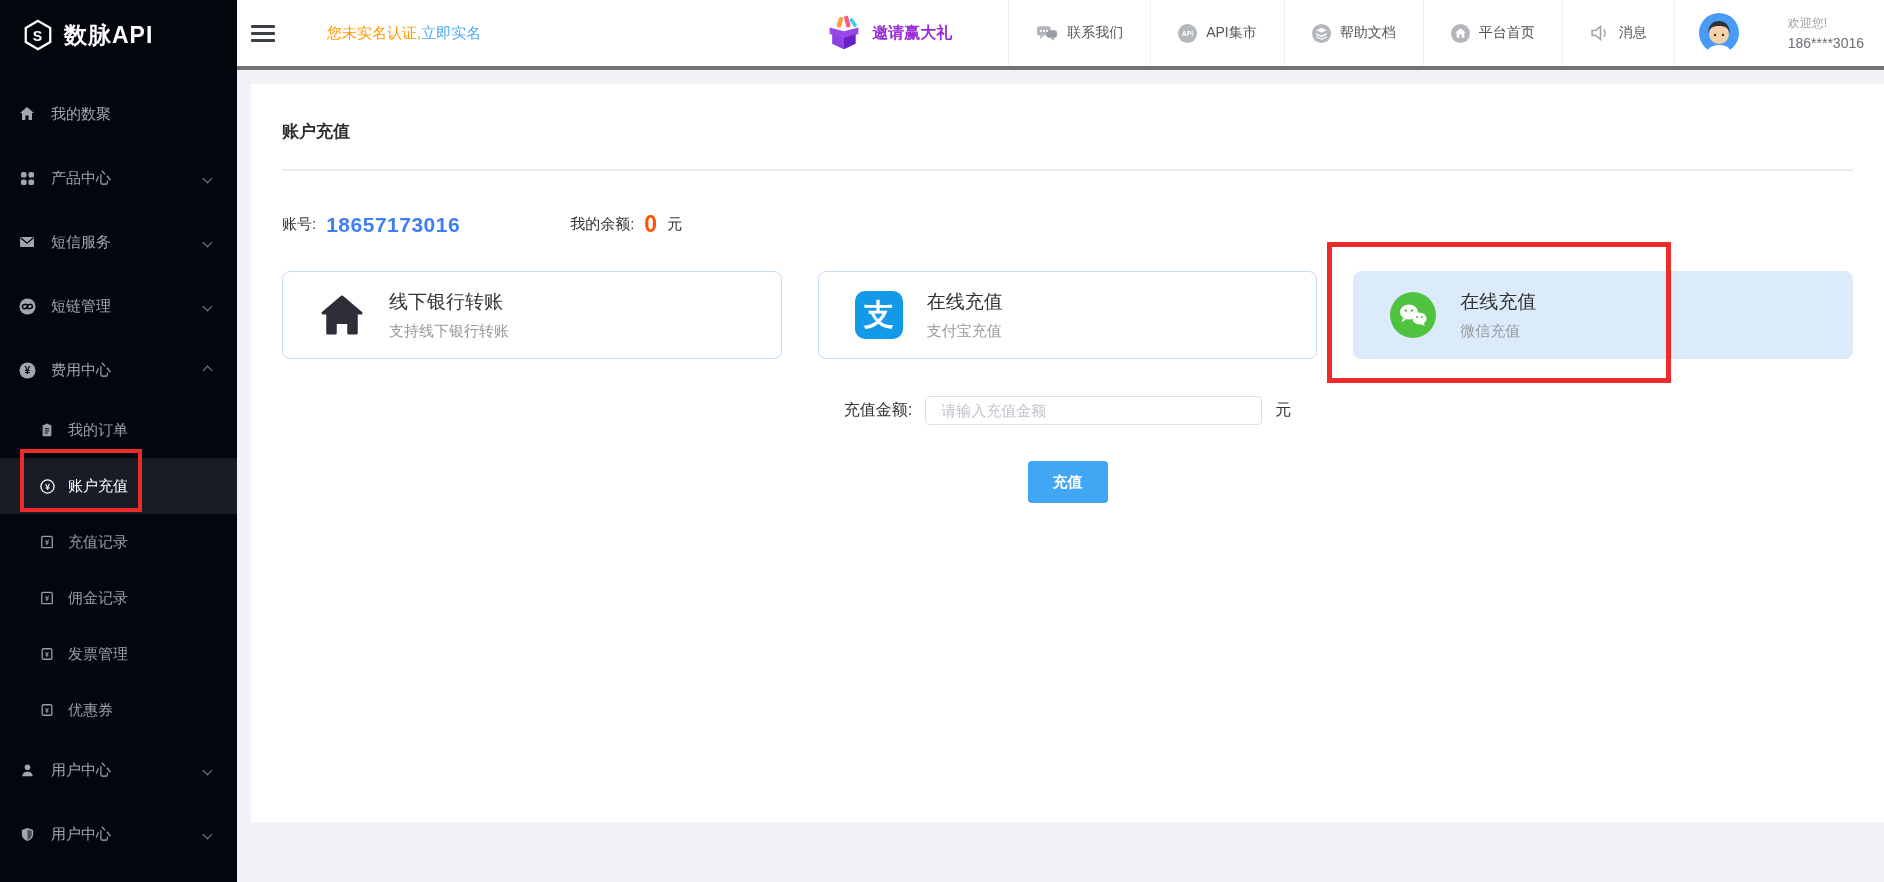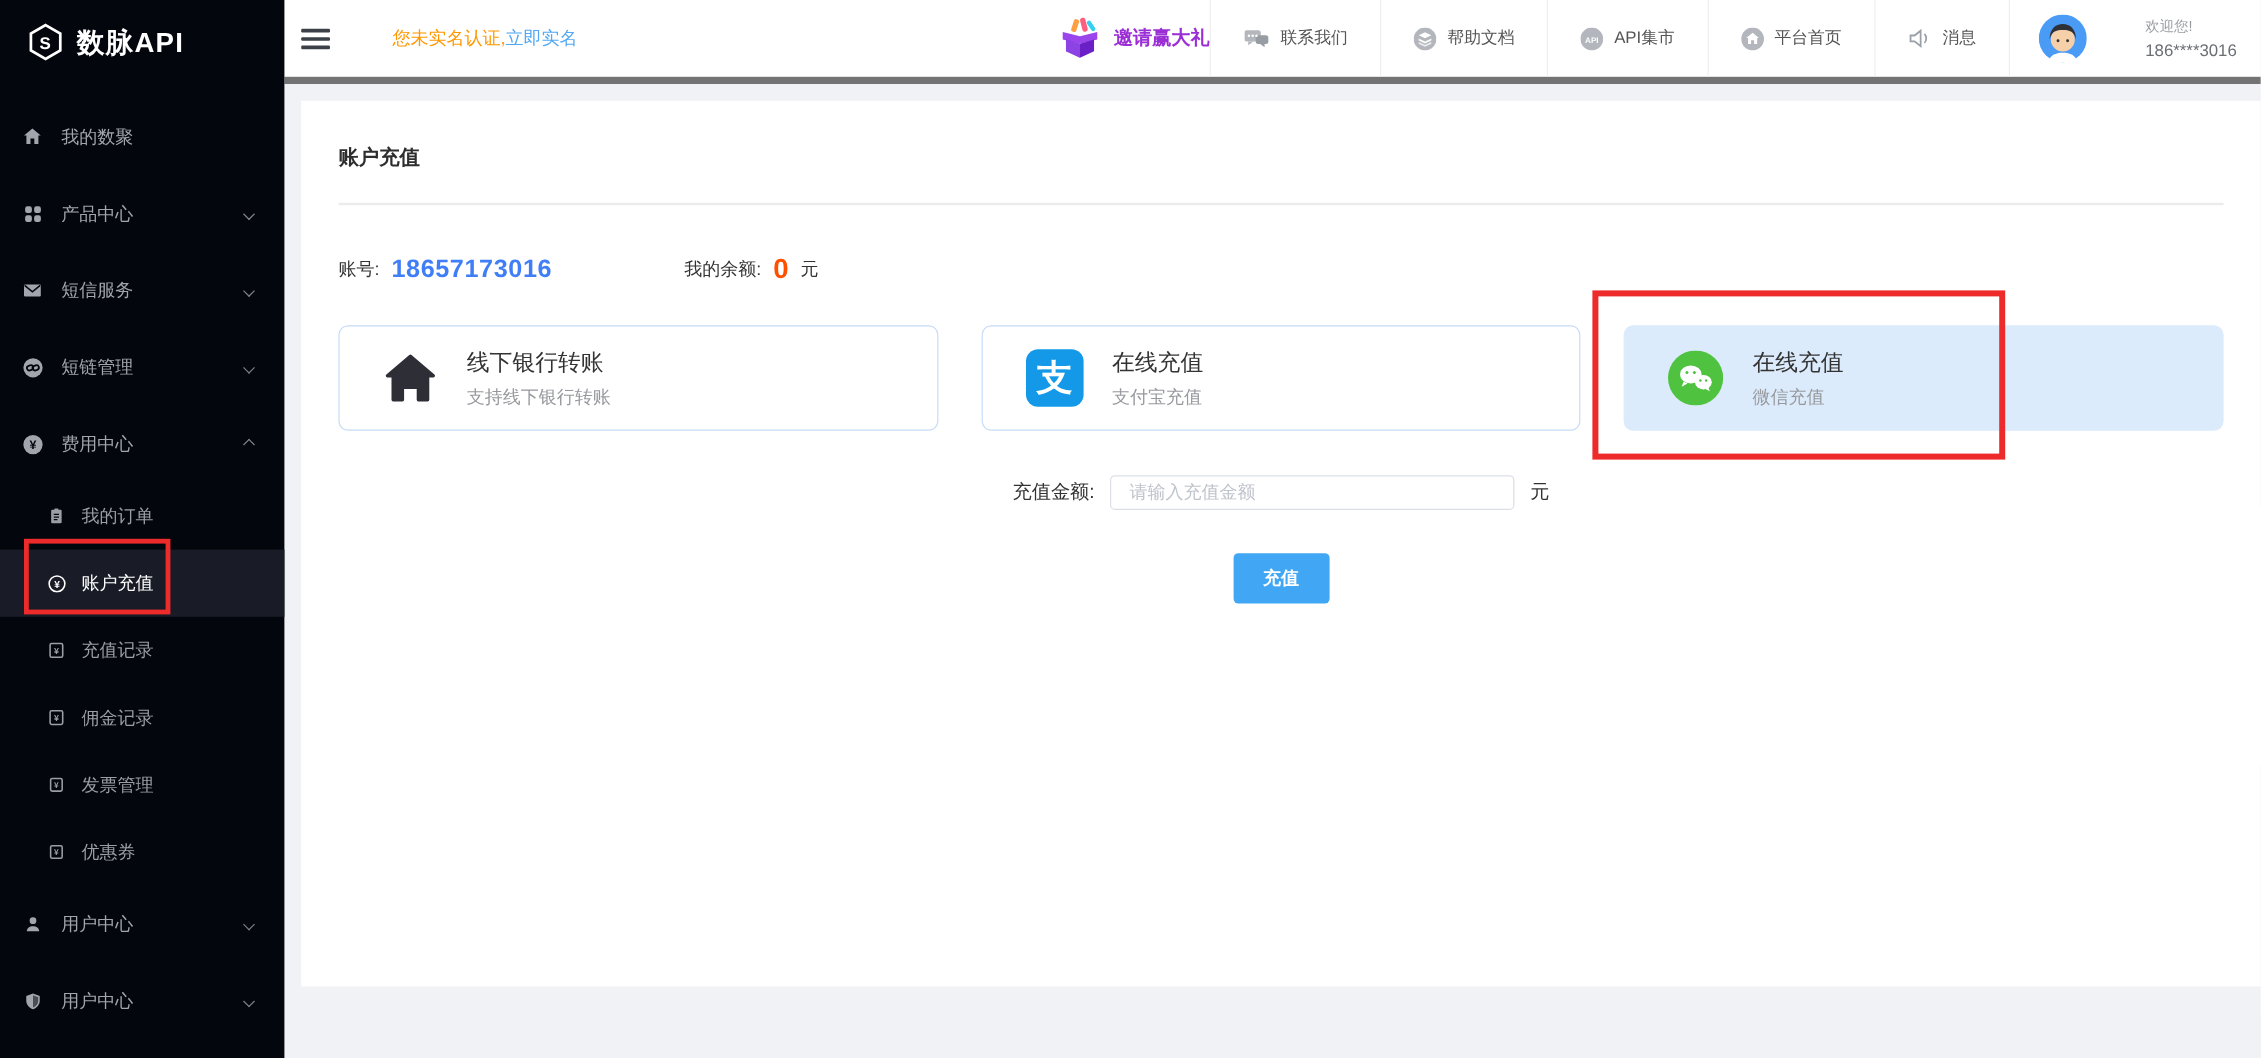--- a/index.html
+++ b/index.html
@@ -14,28 +14,28 @@
   .sidebar { position:absolute; left:0; top:0; width:237px; height:882px; background:#04060d; color:#a2a5ad; z-index:2; }
   .logo { height:70px; display:flex; align-items:center; padding-left:22px; gap:10px; color:#fff; font-size:23px; font-weight:bold; letter-spacing:1px; }
   .menu { padding-top:12px; }
   .m-item { height:64px; display:flex; align-items:center; padding:0 26px 0 18px; font-size:15px; gap:15px; cursor:pointer; }
   .m-sub  { height:56px; display:flex; align-items:center; padding:0 26px 0 38px; font-size:15px; gap:12px; cursor:pointer; color:#9b9ea6; }
   .m-sub.active { background:#191c27; color:#fff; }
   .ic { display:inline-flex; align-items:center; justify-content:center; width:18px; }
   .chev { margin-left:auto; width:7px; height:7px; border-right:1.6px solid #7f838c; border-bottom:1.6px solid #7f838c; transform:rotate(45deg); flex:none; }
   .chev.up { transform:rotate(-135deg); }
   
-  .topbar { position:absolute; left:237px; top:0; right:0; height:70px; background:#fff; display:flex; align-items:stretch; border-bottom:6px solid #737373; z-index:1; }
+  .topbar { position:absolute; left:237px; top:0; right:0; height:70px; background:#fff; display:flex; align-items:stretch; border-bottom:4px solid #737373; z-index:1; }
   .burger { align-self:center; margin-left:14px; width:24px; display:flex; flex-direction:column; gap:4px; cursor:pointer; }
   .burger i { display:block; height:3px; background:#3c4148; border-radius:1px; }
   .cert { margin-left:52px; align-self:center; font-size:15px; white-space:nowrap; }
   .cert .warn { color:#ff9800; }
   .cert .link { color:#53a8f3; cursor:pointer; }
   .tb-spacer { flex:1; }
-  .invite { display:flex; align-items:center; gap:8px; color:#9b2fd6; font-weight:bold; font-size:16px; cursor:pointer; align-self:center; }
+  .invite { display:flex; align-items:center; gap:8px; margin-right:56px; color:#9b2fd6; font-weight:bold; font-size:16px; cursor:pointer; align-self:center; }
   .nav-item { display:flex; align-items:center; gap:9px; padding:0 27px; border-left:1px solid #efefef; font-size:14px; color:#555; cursor:pointer; white-space:nowrap; }
   .userbox { display:flex; align-items:center; gap:10px; padding:0 20px 0 24px; border-left:1px solid #efefef; cursor:pointer; }
   .welcome { display:flex; flex-direction:column; gap:3px;margin-left:39px; }
   .welcome .w1 { font-size:12px; color:#9a9da3; }
   .welcome .w2 { font-size:14px; color:#6b6e74; }
   
   .panel { position:absolute; left:251px; top:84px; right:0; bottom:60px; background:#fff; padding:0 31px; }
   .p-title { padding-top:36px; font-size:17px; font-weight:bold; color:#2e2e2e; }
   .p-divider { margin-top:26px; height:2px; background:#ececec; }
   .acct-row { margin-top:40px; display:flex; align-items:center; }
@@ -262,38 +262,38 @@
           </g>
         </svg>
     </span>
     <span>联系我们</span>
   </div>
 
   <div class="nav-item">
     <span class="ic" style="width:19px;">
       <svg viewBox="0 0 18 18" width="19" height="19">
           <circle cx="9" cy="9" r="9" fill="#b3b6bc"></circle>
+          <text x="9" y="11.8" font-size="6.4" font-weight="bold" text-anchor="middle" fill="#fff" font-family="Liberation Sans,sans-serif">API</text>
+        </svg>
+    </span>
+    <span>API集市</span>
+  </div>
+
+  <div class="nav-item">
+    <span class="ic" style="width:19px;">
+      <svg viewBox="0 0 18 18" width="19" height="19">
+          <circle cx="9" cy="9" r="9" fill="#b3b6bc"></circle>
           <g fill="#fff">
             <path d="M9 3.6l5 2.4-5 2.4-5-2.4z"></path>
             <path d="M4 8.6l5 2.4 5-2.4v1.6l-5 2.4-5-2.4z" opacity="0.95"></path>
             <path d="M4 11.4l5 2.4 5-2.4v1.4l-5 2.4-5-2.4z" opacity="0.8"></path>
           </g>
         </svg>
     </span>
     <span>帮助文档</span>
-  </div>
-
-  <div class="nav-item">
-    <span class="ic" style="width:19px;">
-      <svg viewBox="0 0 18 18" width="19" height="19">
-          <circle cx="9" cy="9" r="9" fill="#b3b6bc"></circle>
-          <text x="9" y="11.8" font-size="6.4" font-weight="bold" text-anchor="middle" fill="#fff" font-family="Liberation Sans,sans-serif">API</text>
-        </svg>
-    </span>
-    <span>API集市</span>
   </div>
 
   <div class="nav-item">
     <span class="ic" style="width:19px;">
       <svg viewBox="0 0 18 18" width="19" height="19">
           <circle cx="9" cy="9" r="9" fill="#b3b6bc"></circle>
           <path fill="#fff" d="M9 4l5 4.2h-1.4V13H10.2v-3H7.8v3H5.4V8.2H4z"></path>
         </svg>
     </span>
     <span>平台首页</span>

